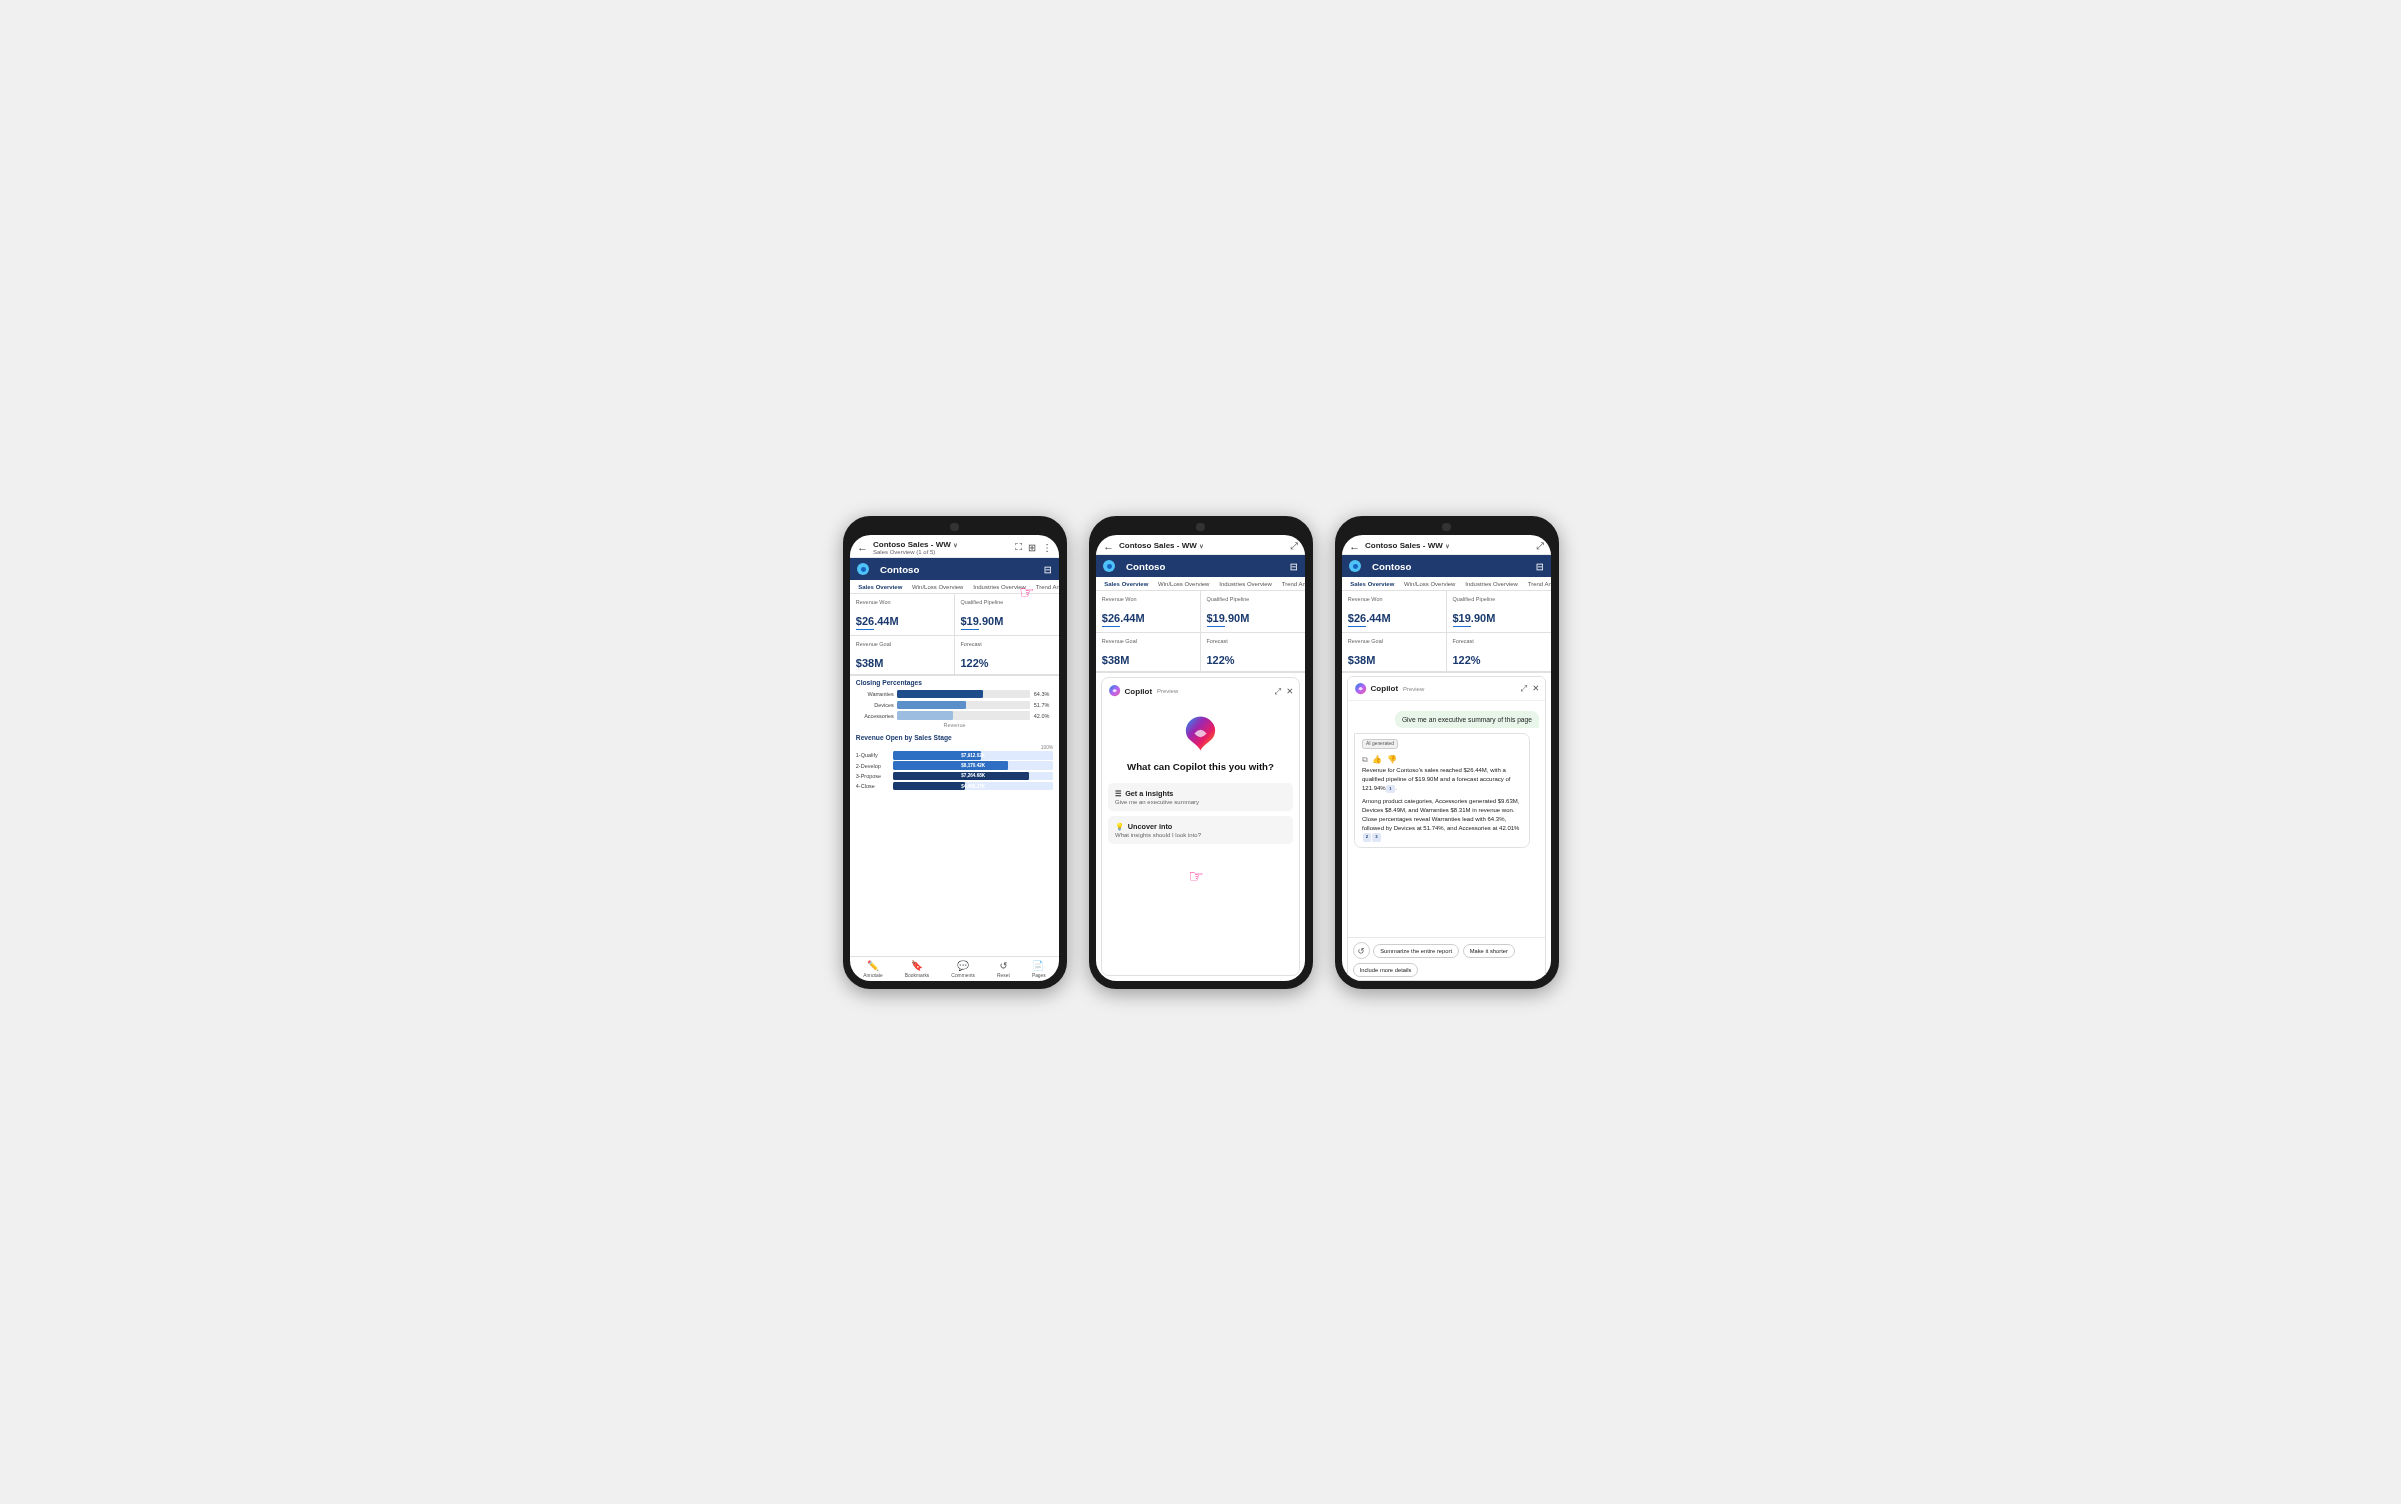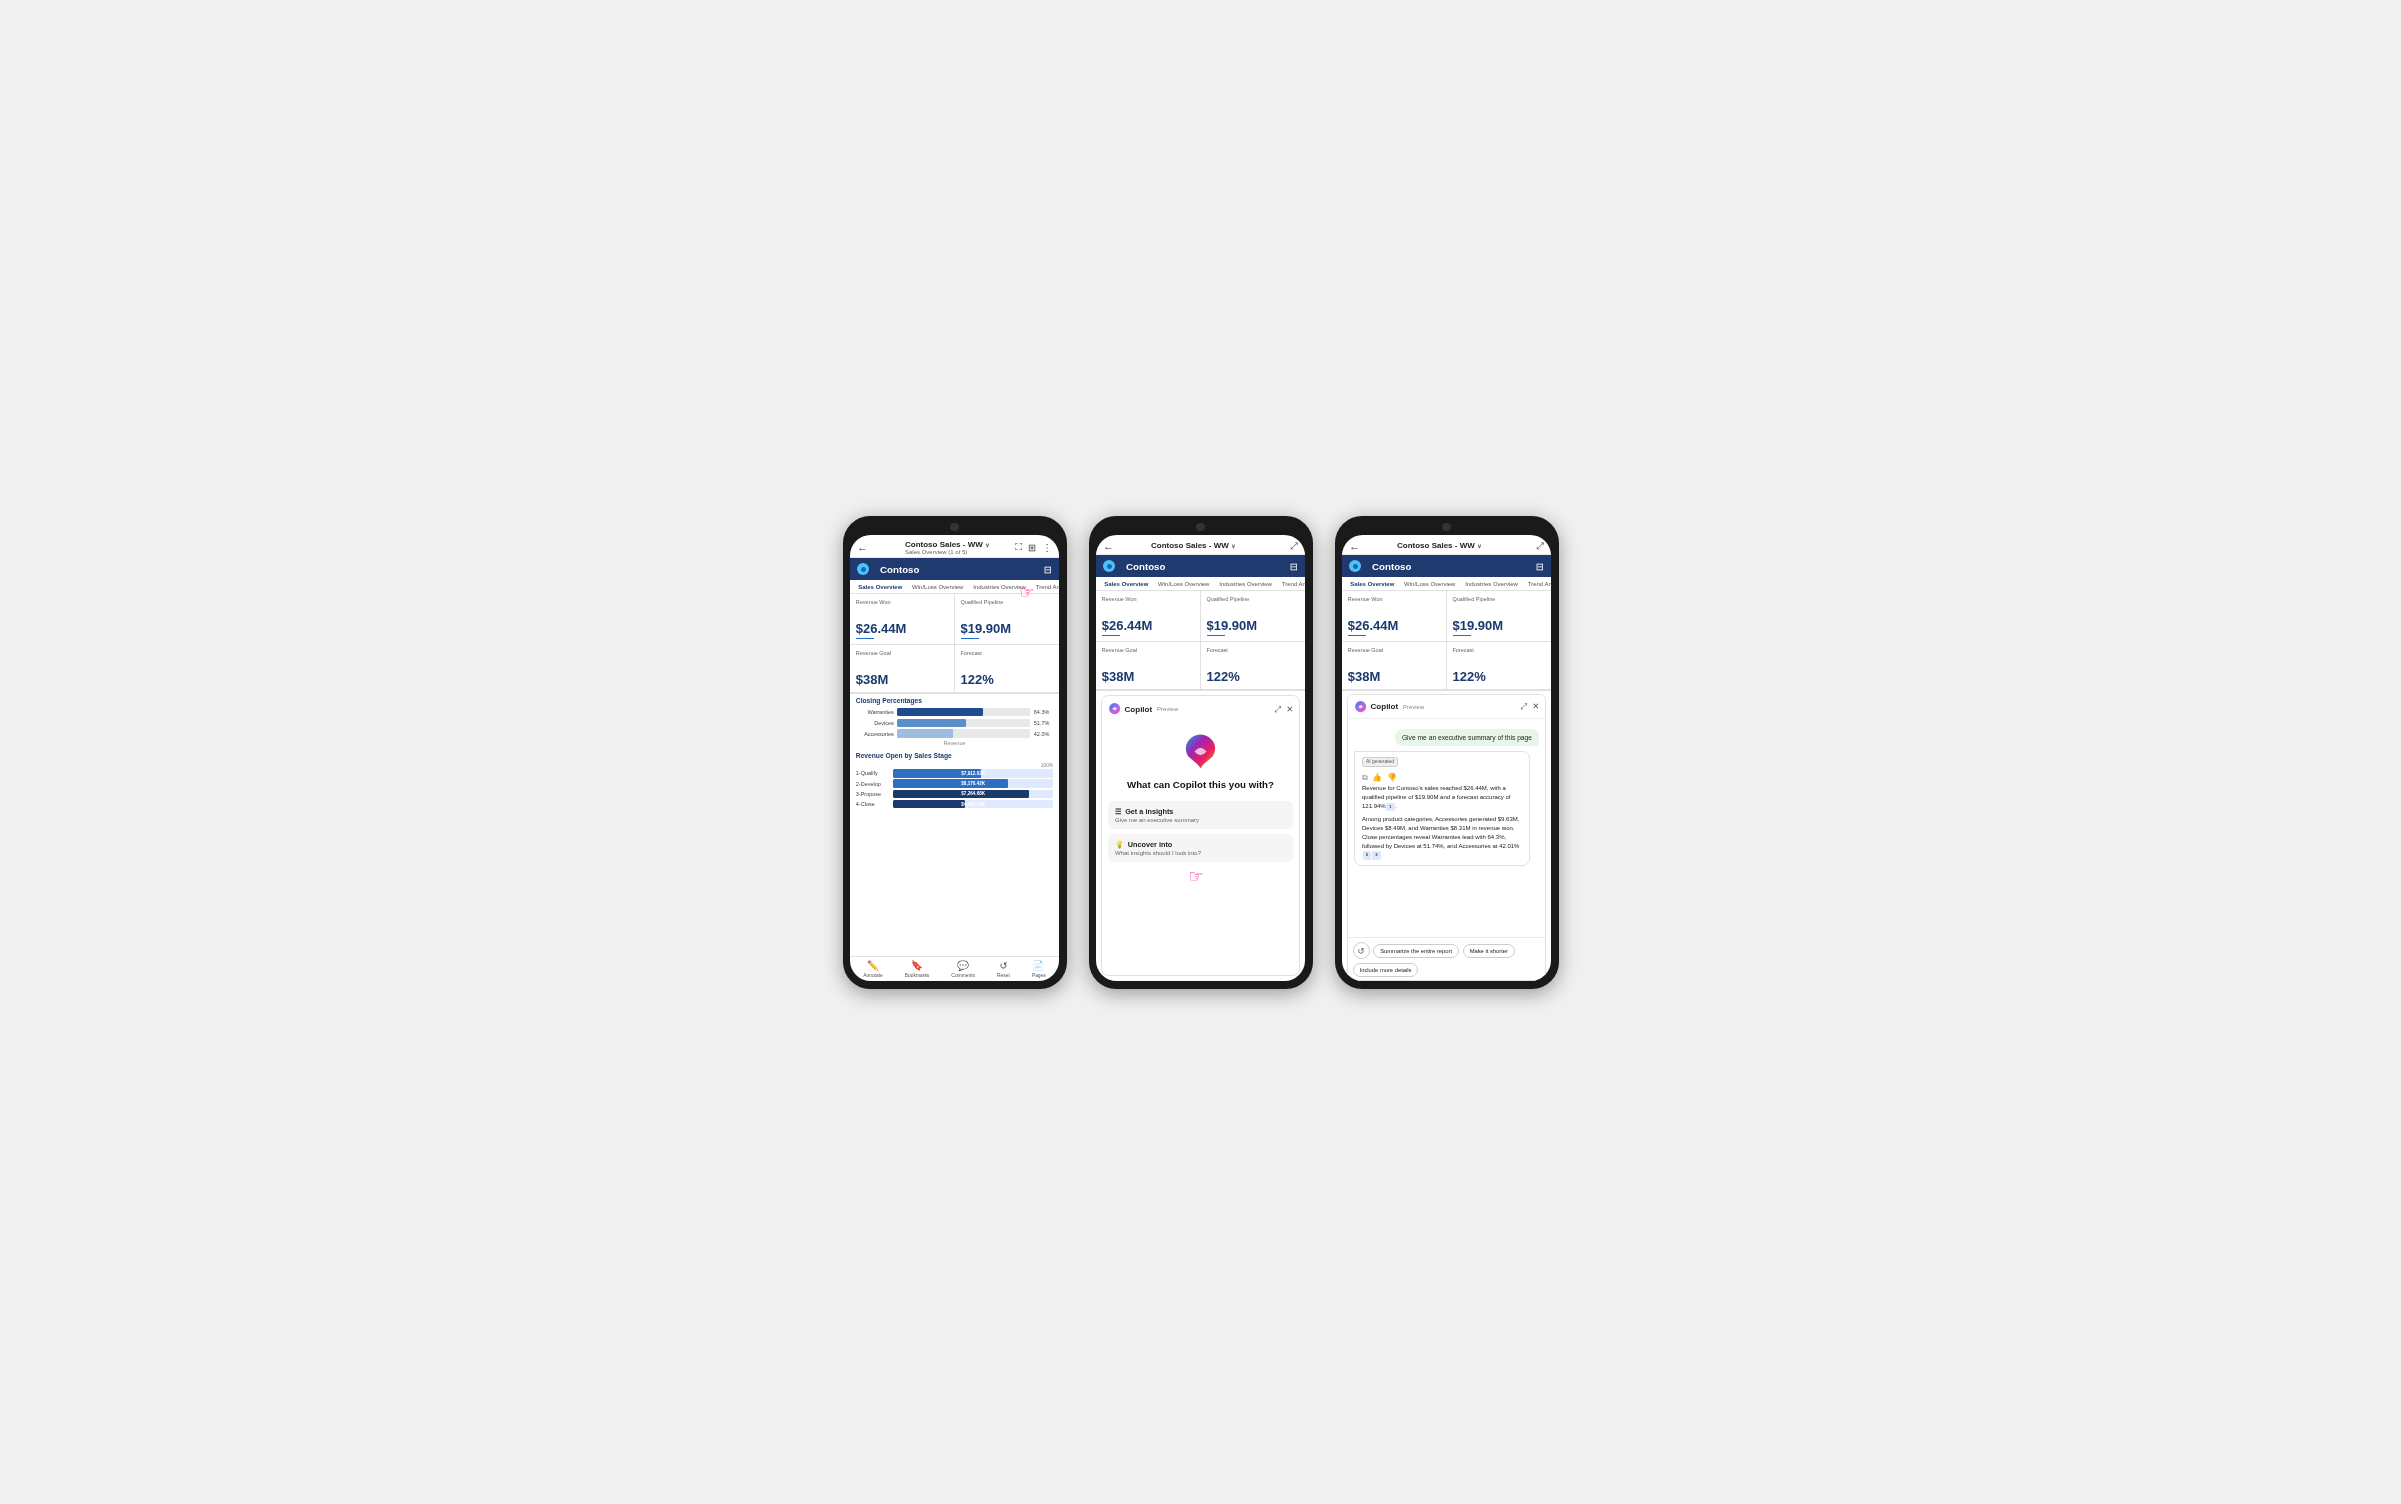--- a/index.html
+++ b/index.html
@@ -52,21 +52,20 @@
       gap: 4.9px;
       border-bottom: 0.6px solid #e8e8e8;
     }
     .back-arrow {
       font-size: 11px;
       color: #333;
       cursor: pointer;
     }
     .title-area {
       flex: 1;
-      margin-left: 32px;
     }
     .title-main {
       font-size: 8px;
       font-weight: 600;
       color: #222;
       display: flex;
       align-items: center;
       gap: 2.4px;
     }
     .title-sub {
@@ -153,24 +152,24 @@
       border-bottom: 0.6px solid #e0e0e0;
     }
     .metric-cell:nth-child(2), .metric-cell:nth-child(4) {
       border-right: none;
     }
     .metric-label {
       font-size: 5.5px;
       color: #666;
     }
     .metric-value {
-      font-size: 13px;
+      font-size: 11px;
       font-weight: 600;
       color: #1a3a6e;
-      margin-top: 16px;
+      margin-top: 10px;
     }
     .metric-underline {
       height: 1.2px;
       background: #1a6ecf;
       width: 18px;
       margin-top: 1.8px;
     }
     
     .section-header {
       font-size: 6.7px;

